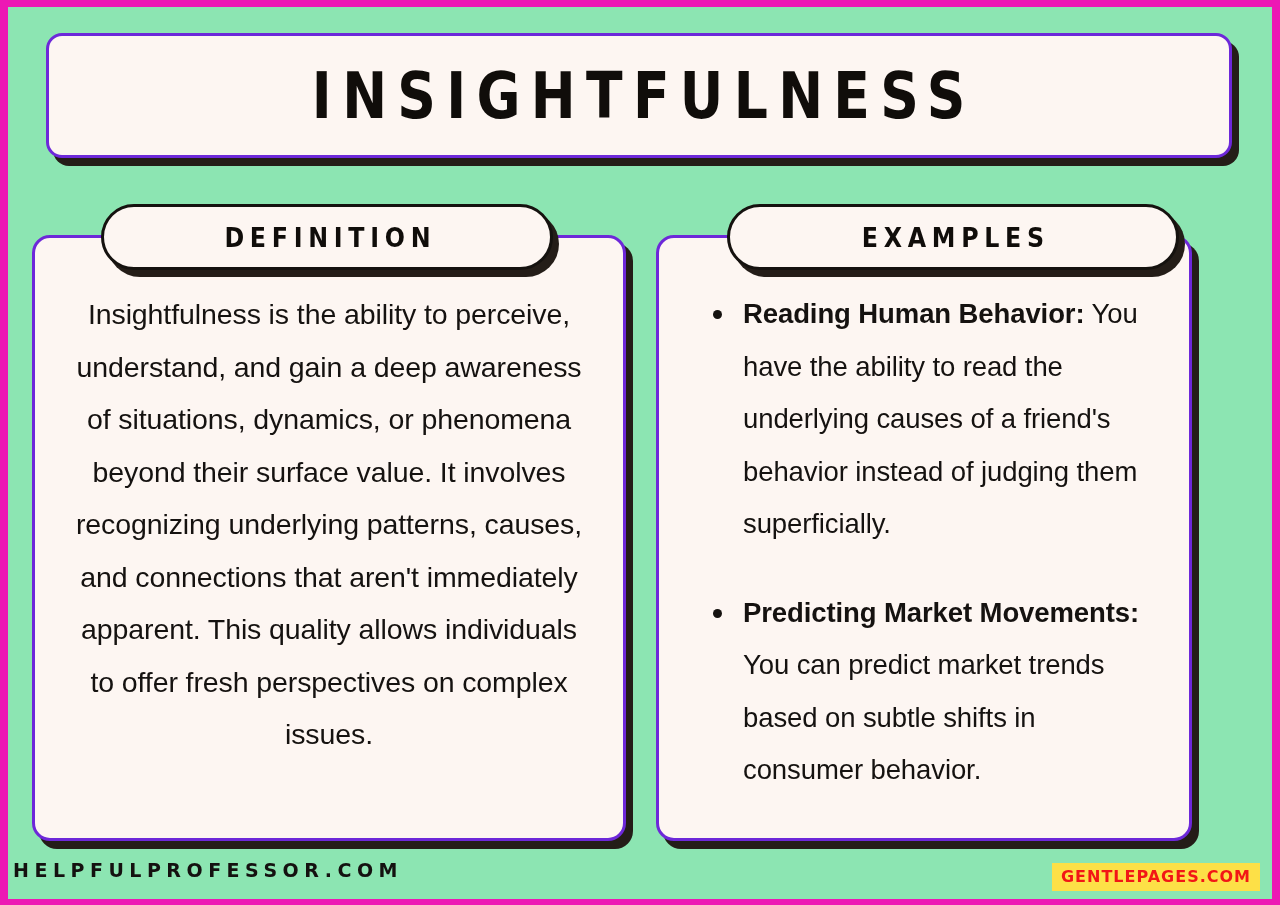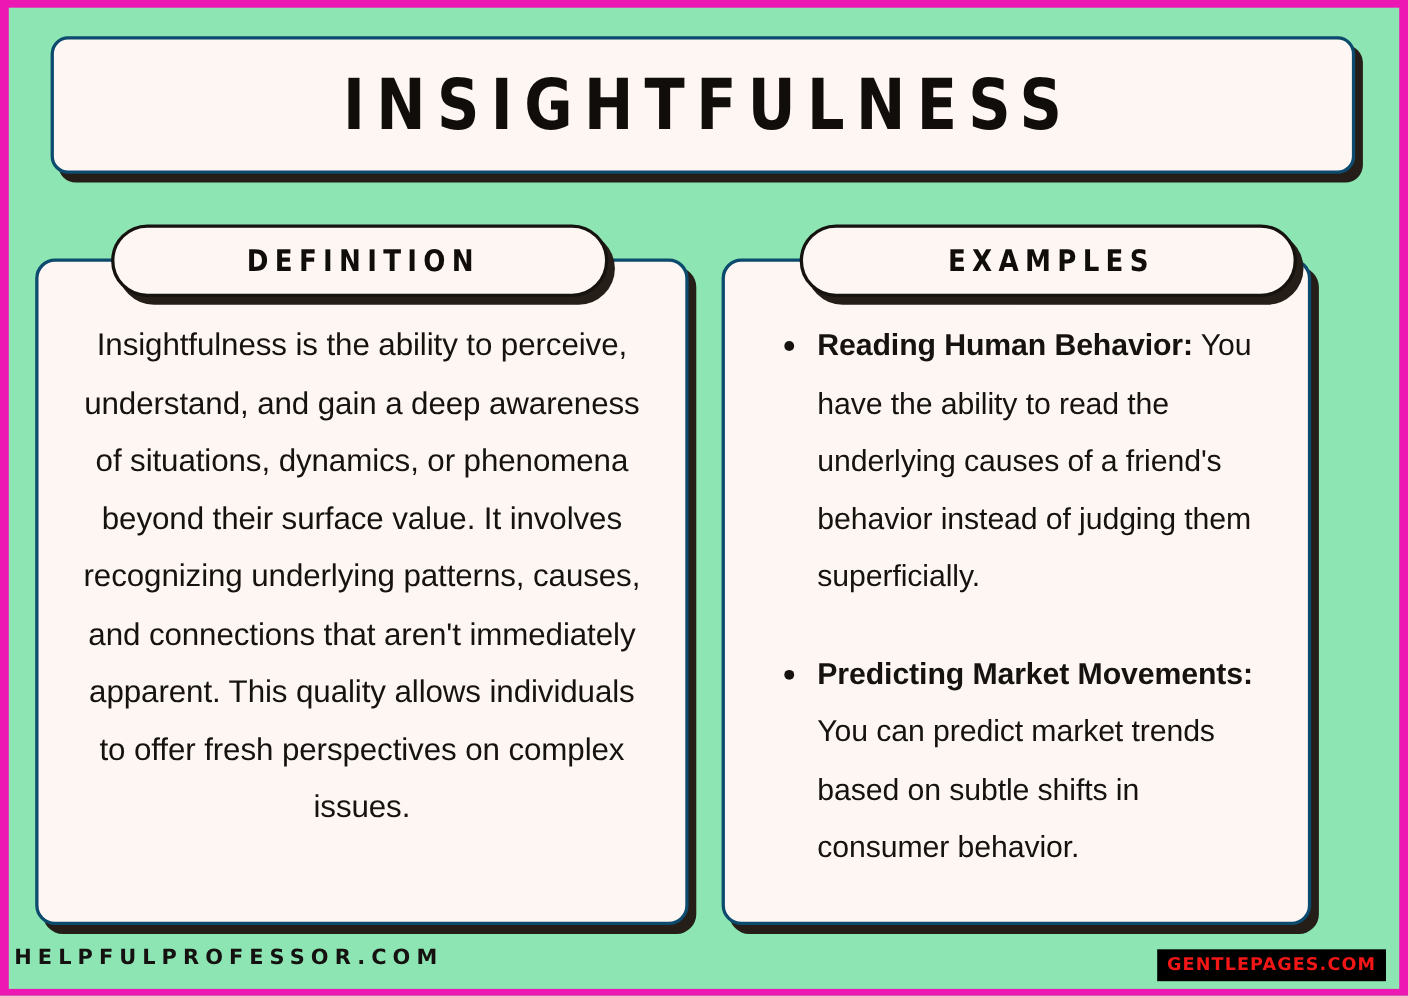--- a/index.html
+++ b/index.html
@@ -29,21 +29,21 @@
     width: 100%;
     height: 100%;
     background: #8CE5B2;
     overflow: hidden;
   }
 
   
   .card {
     position: absolute;
     background: #FDF6F2;
-    border: 3px solid #0c4a6e;
+    border: 3px solid #6d28d9;
     border-radius: 18px;
     box-shadow: 7px 8px 0 #241d18;
   }
 
   
   #title-card {
     left: 38px;
     top: 26px;
     width: 1186px;
     height: 125px;
@@ -169,21 +169,21 @@
     font-size: 19px;
     letter-spacing: 5.5px;
     color: #141110;
     text-indent: 5px;
   }
 
   #watermark {
     position: absolute;
     right: 12px;
     top: 856px;
-    background: #000000;
+    background: #fde047;
     padding: 4px 9px 5px 9px;
   }
 
   #watermark-text {
     font-family: "DejaVu Sans", sans-serif;
     font-weight: 700;
     font-size: 16px;
     letter-spacing: 1px;
     color: #F21616;
     white-space: nowrap;

